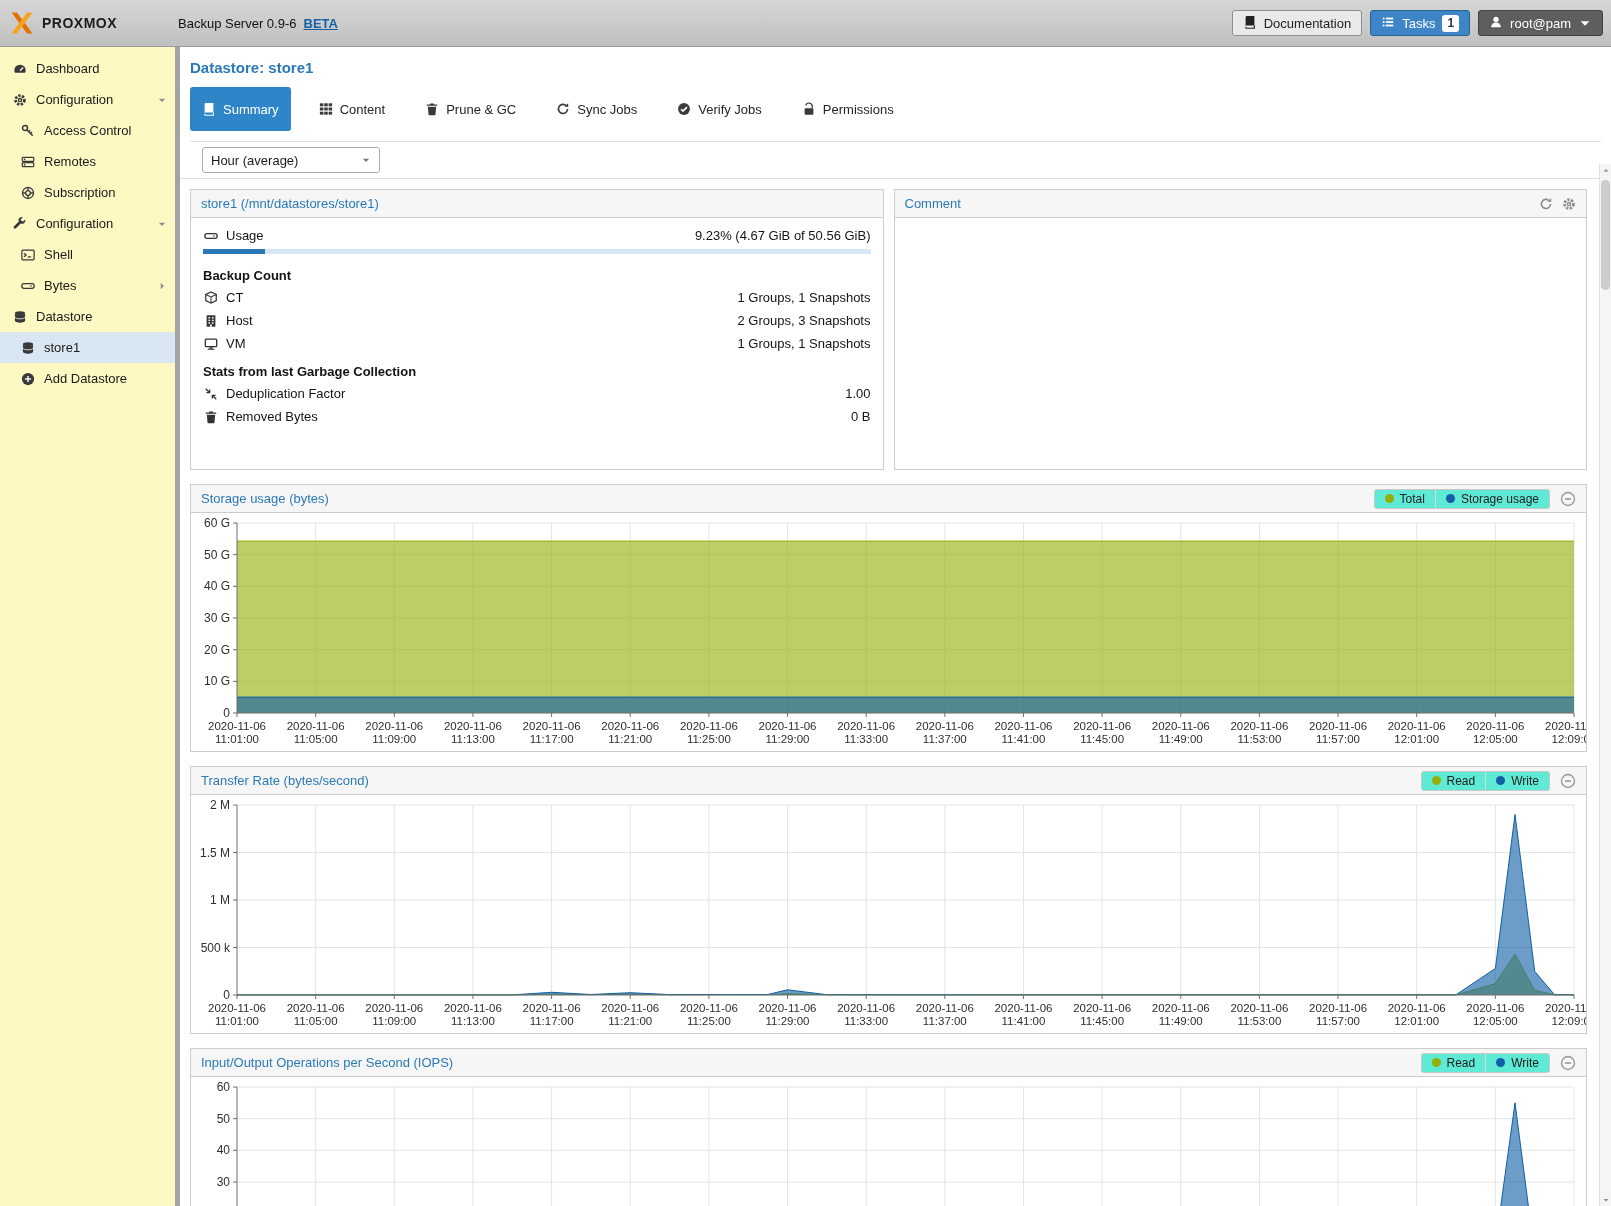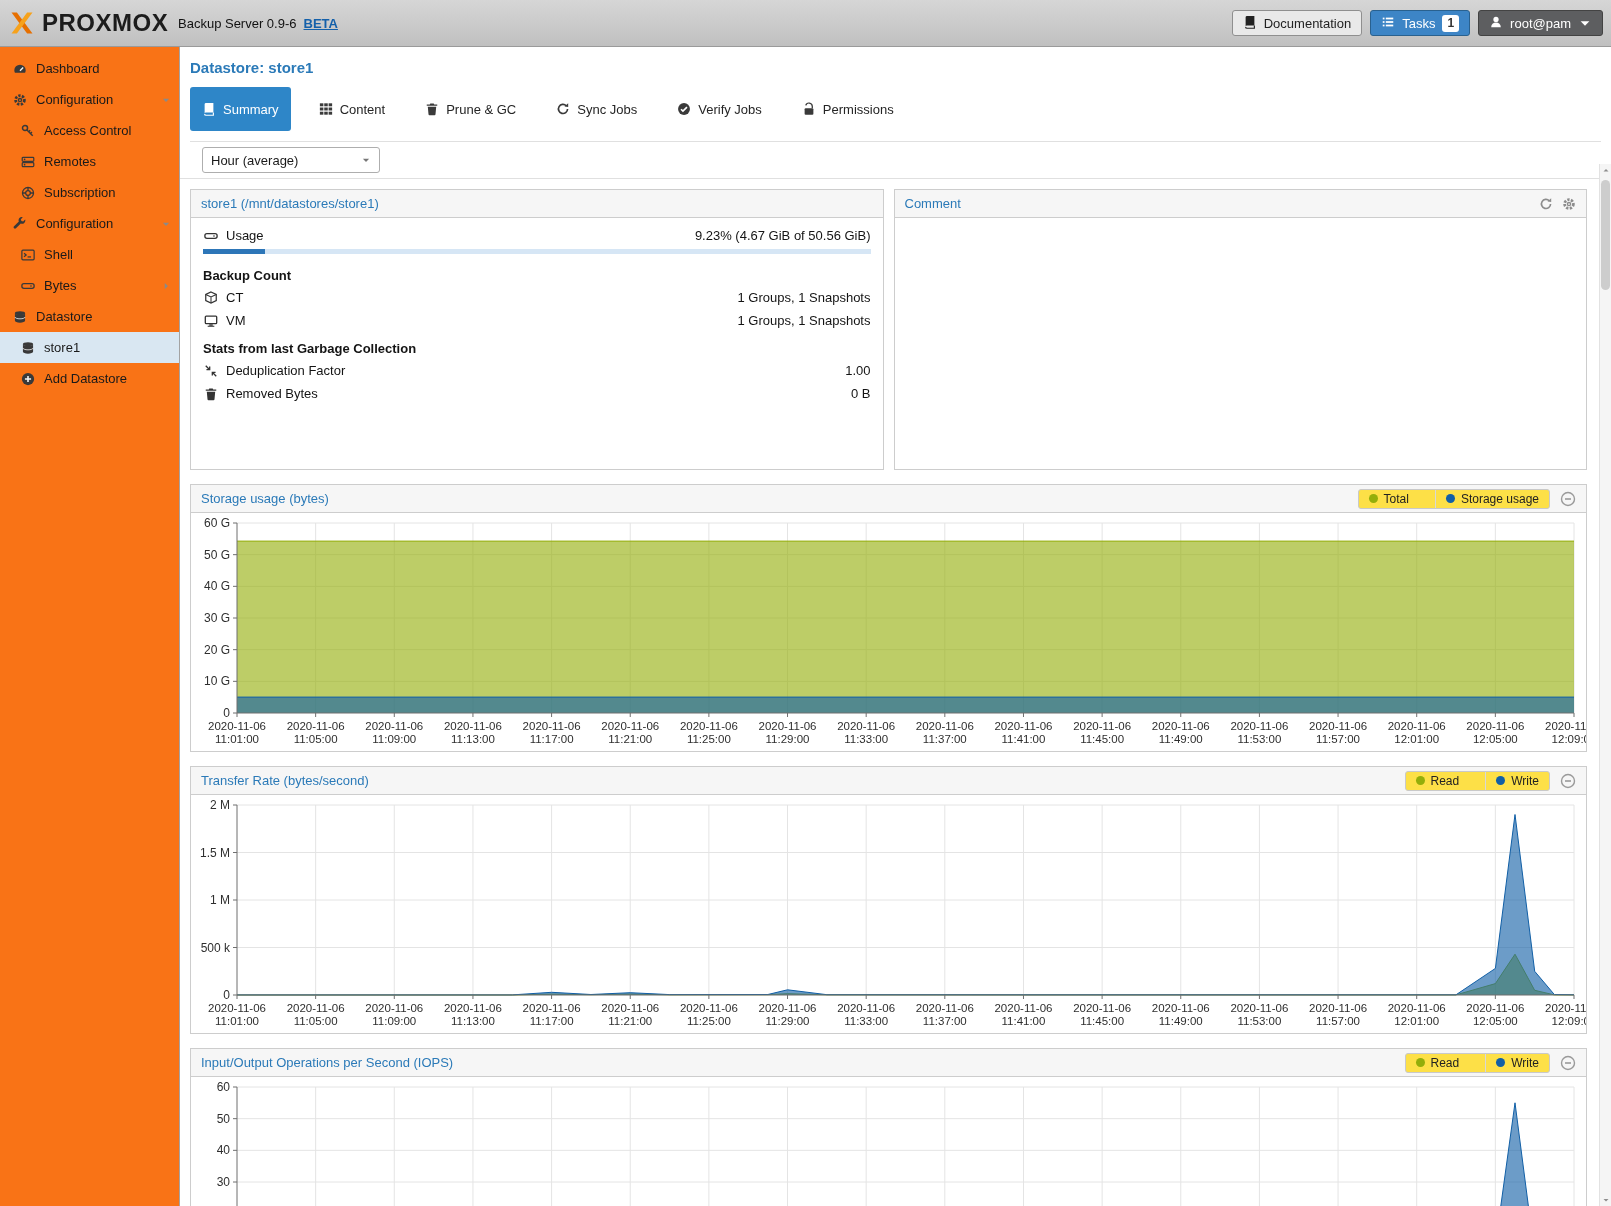--- a/index.html
+++ b/index.html
@@ -3,33 +3,33 @@
 <meta charset="utf-8">
 <style>
   html,body{margin:0;padding:0;background:#fff;}
   .window{position:relative;width:1611px;height:1206px;overflow:hidden;background:#fff;
     font-family:"Liberation Sans","DejaVu Sans",sans-serif;color:#1a1a1a;}
   
   .hdr{position:absolute;top:0;left:0;right:0;height:47px;box-sizing:border-box;
     background:linear-gradient(#d6d6d6,#c0c0c0);border-bottom:1px solid #9a9a9a;
     display:flex;align-items:center;padding:0 8px;z-index:5;}
   .brand{display:flex;align-items:center;gap:6px;width:170px;flex:none;}
-  .brand-text{font-size:24px;font-weight:bold;color:#1c1c1c;letter-spacing:.5px;}
+  .brand-text{font-size:14px;font-weight:bold;color:#1c1c1c;letter-spacing:.5px;}
   .app-title{font-size:13px;color:#111;}
   .beta{font-size:13px;color:#1460aa;margin-left:7px;text-decoration:underline;cursor:pointer;font-weight:bold;}
   .hdr-right{margin-left:auto;display:flex;gap:8px;align-items:center;}
   .hbtn{height:26px;display:flex;align-items:center;gap:7px;padding:0 10px;border-radius:3px;
     font-size:13px;border:1px solid #8f8f8f;background:#e9e9e9;color:#222;cursor:pointer;
     font-family:inherit;}
   .hbtn.tasks{background:#3d85c6;border-color:#29618f;color:#fff;}
   .hbtn.user{background:#5d5e60;border-color:#434343;color:#fff;}
   .badge{background:#fff;color:#333;border-radius:3px;padding:0 5px;font-size:12px;line-height:17px;font-weight:bold;}
   
   .sidebar{position:absolute;top:47px;left:0;bottom:0;width:180px;box-sizing:border-box;
-    background:#f97316;border-right:1px solid #a3a3a3;padding-top:6px;font-size:13px;}
+    background:#fef9c3;border-right:5px solid #a3a3a3;padding-top:6px;font-size:13px;}
   .side-item{display:flex;align-items:center;gap:8px;height:31px;padding:0 8px 0 12px;cursor:pointer;}
   .side-item.lvl1{padding-left:20px;}
   .side-item.selected{background:#d9e7f2;}
   .side-item .icon{width:16px;display:inline-flex;justify-content:center;color:#393939;flex:none;}
   .side-item .caret{margin-left:auto;color:#8a8a8a;display:inline-flex;}
   .side-item .caret svg{width:10px;height:10px;}
   
   .main{position:absolute;top:47px;left:180px;right:0;bottom:0;background:#fff;overflow:hidden;}
   .page-head{padding:12px 10px 0 10px;}
   .page-title{font-size:15px;font-weight:bold;color:#2b7ab8;line-height:18px;}
@@ -59,21 +59,21 @@
   .panel-body{padding:6px 12px 12px;font-size:13px;color:#141414;flex:1;}
   .kv{display:flex;align-items:flex-end;gap:7px;padding:4px 0;}
   .kv .icon{color:#333;width:16px;display:inline-flex;justify-content:center;flex:none;}
   .kv .val{margin-left:auto;}
   .progress{height:5px;background:#d6e6f5;margin:2px 0 5px;}
   .progress .fill{height:100%;background:#2d76b8;}
   .sect{font-weight:bold;padding:9px 0 3px;}
   
   .chart-panel{margin-top:14px;}
   .head-right{margin-left:auto;display:flex;align-items:center;gap:10px;}
-  .legend{display:flex;border:1px solid #c9c9c9;border-radius:3px;background:#fde047;overflow:hidden;gap:16px;}
+  .legend{display:flex;border:1px solid #c9c9c9;border-radius:3px;background:#5eead4;overflow:hidden;}
   .leg-item{display:flex;align-items:center;gap:6px;padding:2px 10px;font-size:12px;color:#222;cursor:pointer;}
   .leg-item + .leg-item{border-left:1px solid #d8d8d8;}
   .dot{width:9px;height:9px;border-radius:50%;display:inline-block;}
   .tool{color:#9a9a9a;cursor:pointer;display:inline-flex;}
   .tool svg{width:16px;height:16px;}
   .chart-body{padding:2px 0;}
   .chart-body svg{display:block;}
   
   .scrollbar{position:absolute;top:117px;right:0;bottom:0;width:12px;background:#f5f5f5;
     border-left:1px solid #e2e2e2;box-sizing:border-box;display:flex;flex-direction:column;align-items:center;}
@@ -361,20 +361,38 @@
             <div id="backup-rows">
                 <div class="kv">
                   <span class="icon">
                     <svg viewBox="0 0 16 16" width="14" height="14" fill="currentColor">
                       <path d="M8 1.2l6 2.8v7l-6 2.8L2 11V4z" fill="none" stroke="currentColor" stroke-width="1.4"></path>
                       <path d="M2 4l6 2.8L14 4M8 6.8v7" fill="none" stroke="currentColor" stroke-width="1.2"></path>
                     </svg>
                   </span>
                   <span>CT</span>
                   <span class="val">1 Groups, 1 Snapshots</span>
+                </div>
+                <div class="kv">
+                  <span class="icon">
+                    <svg viewBox="0 0 16 16" width="14" height="14" fill="currentColor">
+                      <rect x="3" y="1.5" width="10" height="13"></rect>
+                      <g fill="#fff">
+                        <rect x="5" y="3.5" width="2" height="1.6"></rect>
+                        <rect x="9" y="3.5" width="2" height="1.6"></rect>
+                        <rect x="5" y="6.5" width="2" height="1.6"></rect>
+                        <rect x="9" y="6.5" width="2" height="1.6"></rect>
+                        <rect x="5" y="9.5" width="2" height="1.6"></rect>
+                        <rect x="9" y="9.5" width="2" height="1.6"></rect>
+                        <rect x="7" y="12" width="2" height="2.5"></rect>
+                      </g>
+                    </svg>
+                  </span>
+                  <span>Host</span>
+                  <span class="val">2 Groups, 3 Snapshots</span>
                 </div>
                 <div class="kv">
                   <span class="icon">
                     <svg viewBox="0 0 16 16" width="14" height="14" fill="currentColor">
                       <rect x="1.5" y="2.5" width="13" height="8.5" rx="1" fill="none" stroke="currentColor" stroke-width="1.5"></rect>
                       <rect x="6" y="11.8" width="4" height="1.6"></rect>
                       <rect x="4.2" y="13.4" width="7.6" height="1.2"></rect>
                     </svg>
                   </span>
                   <span>VM</span>

